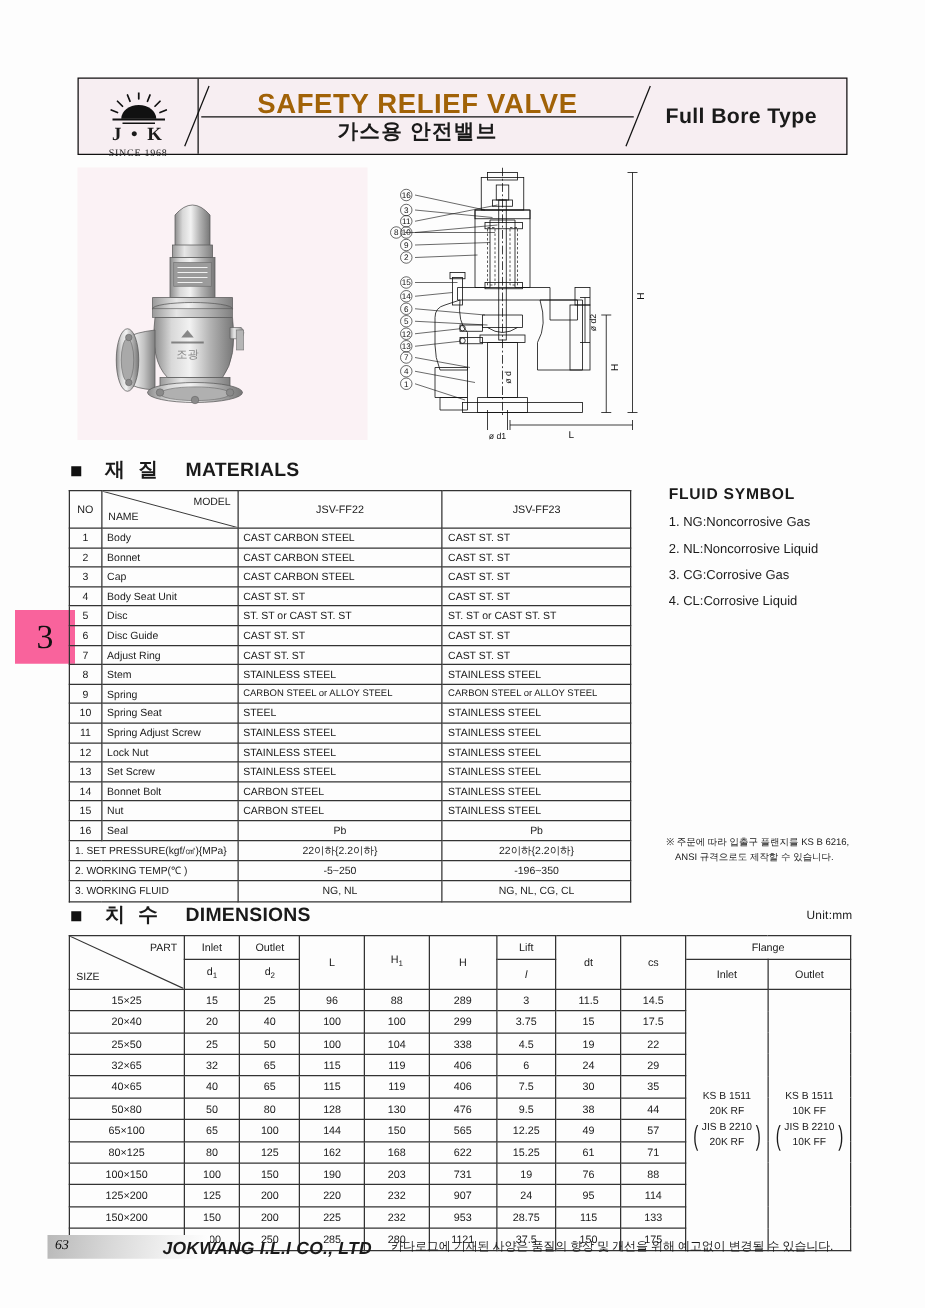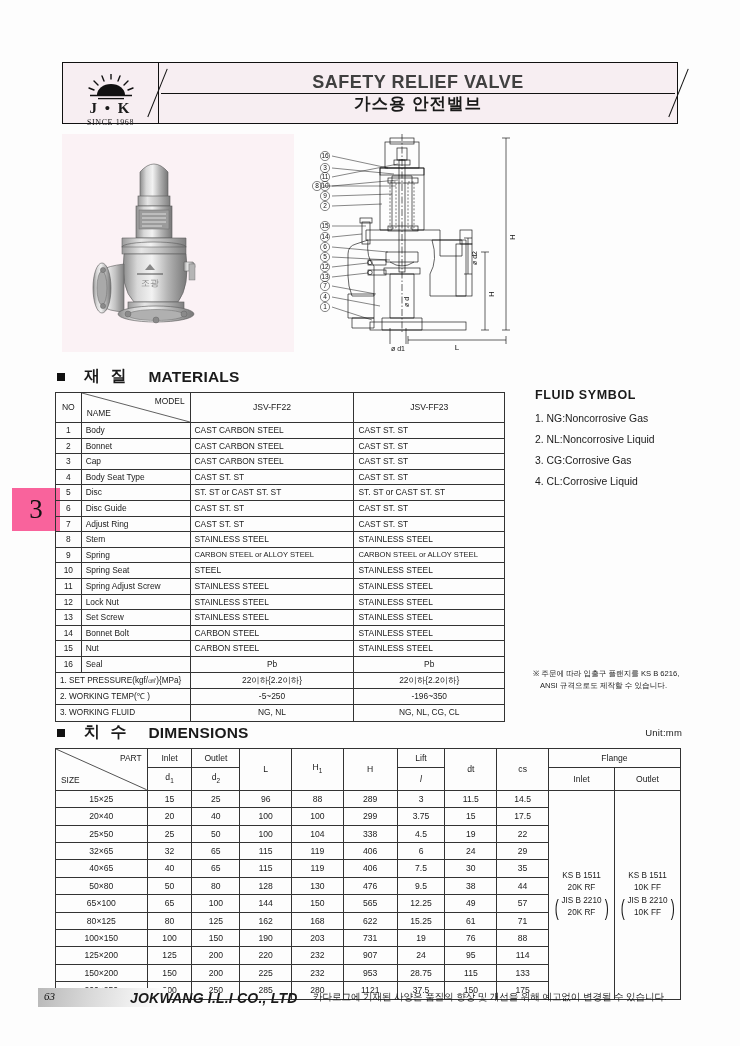--- a/index.html
+++ b/index.html
@@ -54,23 +54,23 @@
     width:118px; flex:none;
     display:flex; align-items:center; justify-content:center;
     font-size:13.5px; font-weight:700; letter-spacing:-.2px;
     font-family:"Liberation Sans", sans-serif;
   }
   .banner-center {
     flex:1 1 auto; position:relative;
     display:flex; flex-direction:column; align-items:center; justify-content:center;
   }
   .banner-center .line-en {
-    font-size:18px; font-weight:700; letter-spacing:.5px;
+    font-size:22px; font-weight:700; letter-spacing:.5px;
     font-family:"Liberation Sans", sans-serif;
-    color:#404040; line-height:1.05;
+    color:#a16207; line-height:1.05;
     white-space:nowrap;
   }
   .banner-center .line-ko {
     font-size:16.5px; font-weight:700; letter-spacing:1px;
     line-height:1.1; margin-top:2px; white-space:nowrap;
   }
   .banner-center .rule {
     position:absolute; left:2px; right:2px; top:50%;
     height:1.2px; background:#111;
   }
@@ -273,20 +273,21 @@
 
 
   <div class="banner-center">
     <div class="slash-l"></div>
     <div class="line-en">SAFETY RELIEF VALVE</div>
     <div class="rule"></div>
     <div class="line-ko">가스용 안전밸브</div>
     <div class="slash-r"></div>
   </div>
 
+  <div class="banner-type">Full Bore Type</div>
 </div>
 
 <div class="photo">
   <svg width="232" height="218" viewBox="0 0 232 218">
     <defs>
       <linearGradient id="mtl" x1="0" y1="0" x2="1" y2="0">
         <stop offset="0%" stop-color="#8d8d8d"></stop>
         <stop offset="22%" stop-color="#d8d8d8"></stop>
         <stop offset="45%" stop-color="#f2f2f2"></stop>
         <stop offset="70%" stop-color="#b4b4b4"></stop>
@@ -510,21 +511,21 @@
         <td class="c-m2">CAST ST. ST</td>
       </tr>
     <tr>
         <td class="c-no ctr">3</td>
         <td class="c-name">Cap</td>
         <td class="c-m1">CAST CARBON STEEL</td>
         <td class="c-m2">CAST ST. ST</td>
       </tr>
     <tr>
         <td class="c-no ctr">4</td>
-        <td class="c-name">Body Seat Type</td>
+        <td class="c-name">Body Seat Unit</td>
         <td class="c-m1">CAST ST. ST</td>
         <td class="c-m2">CAST ST. ST</td>
       </tr>
     <tr>
         <td class="c-no ctr">5</td>
         <td class="c-name">Disc</td>
         <td class="c-m1">ST. ST or CAST ST. ST</td>
         <td class="c-m2">ST. ST or CAST ST. ST</td>
       </tr>
     <tr>

